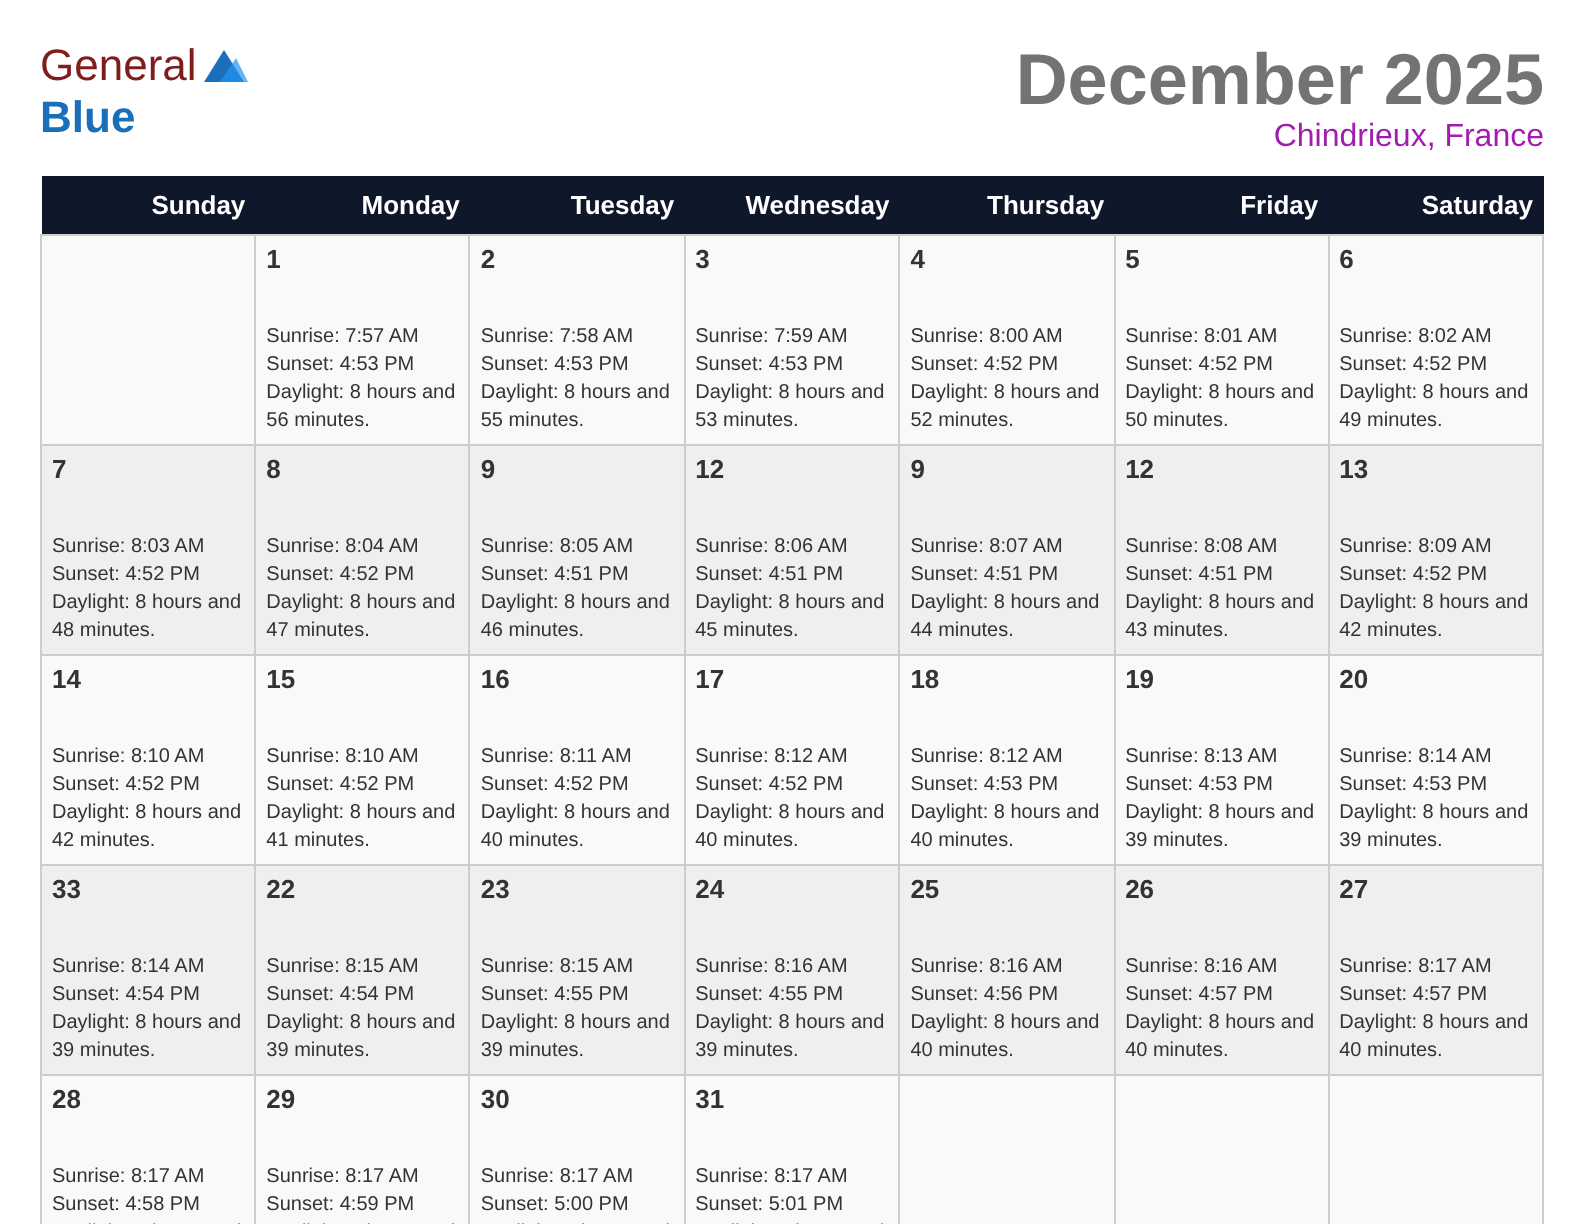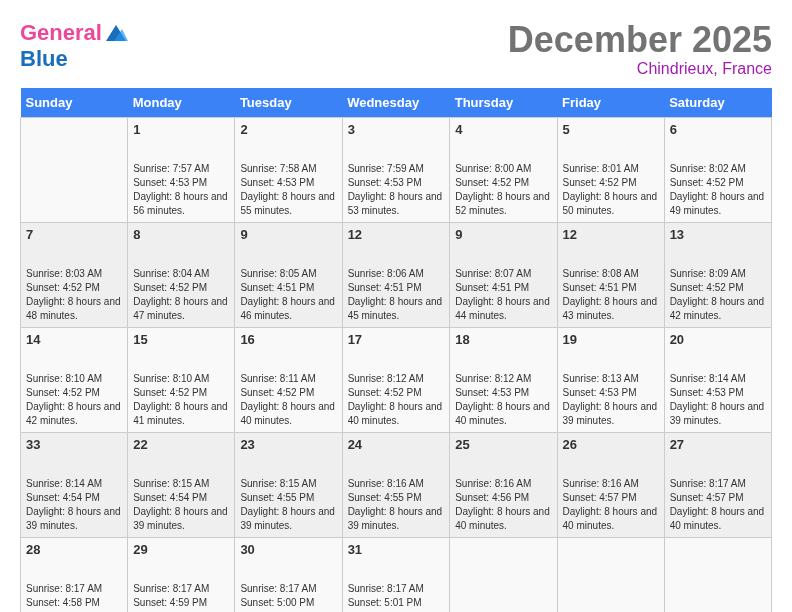--- a/index.html
+++ b/index.html
@@ -20,22 +20,22 @@
       display: flex;
       flex-direction: column;
       align-items: flex-start;
     }
     .logo-text {
       display: flex;
       align-items: center;
     }
     .logo-general {
       font-size: 22px;
-      font-weight: bold;
-      color: #ec4899;
+      font-weight: normal;
+      color: #7f1d1d;
     }
     .logo-blue {
       font-size: 22px;
       font-weight: bold;
       color: #1a6fbb;
     }
     .logo-icon {
       width: 24px;
       height: 24px;
       margin-left: 2px;
@@ -52,24 +52,24 @@
     .location {
       font-size: 16px;
       color: #a21caf;
     }
     table {
       width: 100%;
       border-collapse: collapse;
       font-size: 11px;
     }
     thead tr th {
-      background-color: #3b82f6;
+      background-color: #0f172a;
       color: #fff;
       padding: 7px 5px;
-      text-align: left;
+      text-align: right;
       font-size: 13px;
       font-weight: bold;
     }
     tbody tr td {
       border: 1px solid #ccc;
       vertical-align: top;
       padding: 4px 5px;
       height: 85px;
       width: 108px;
       color: #333;

